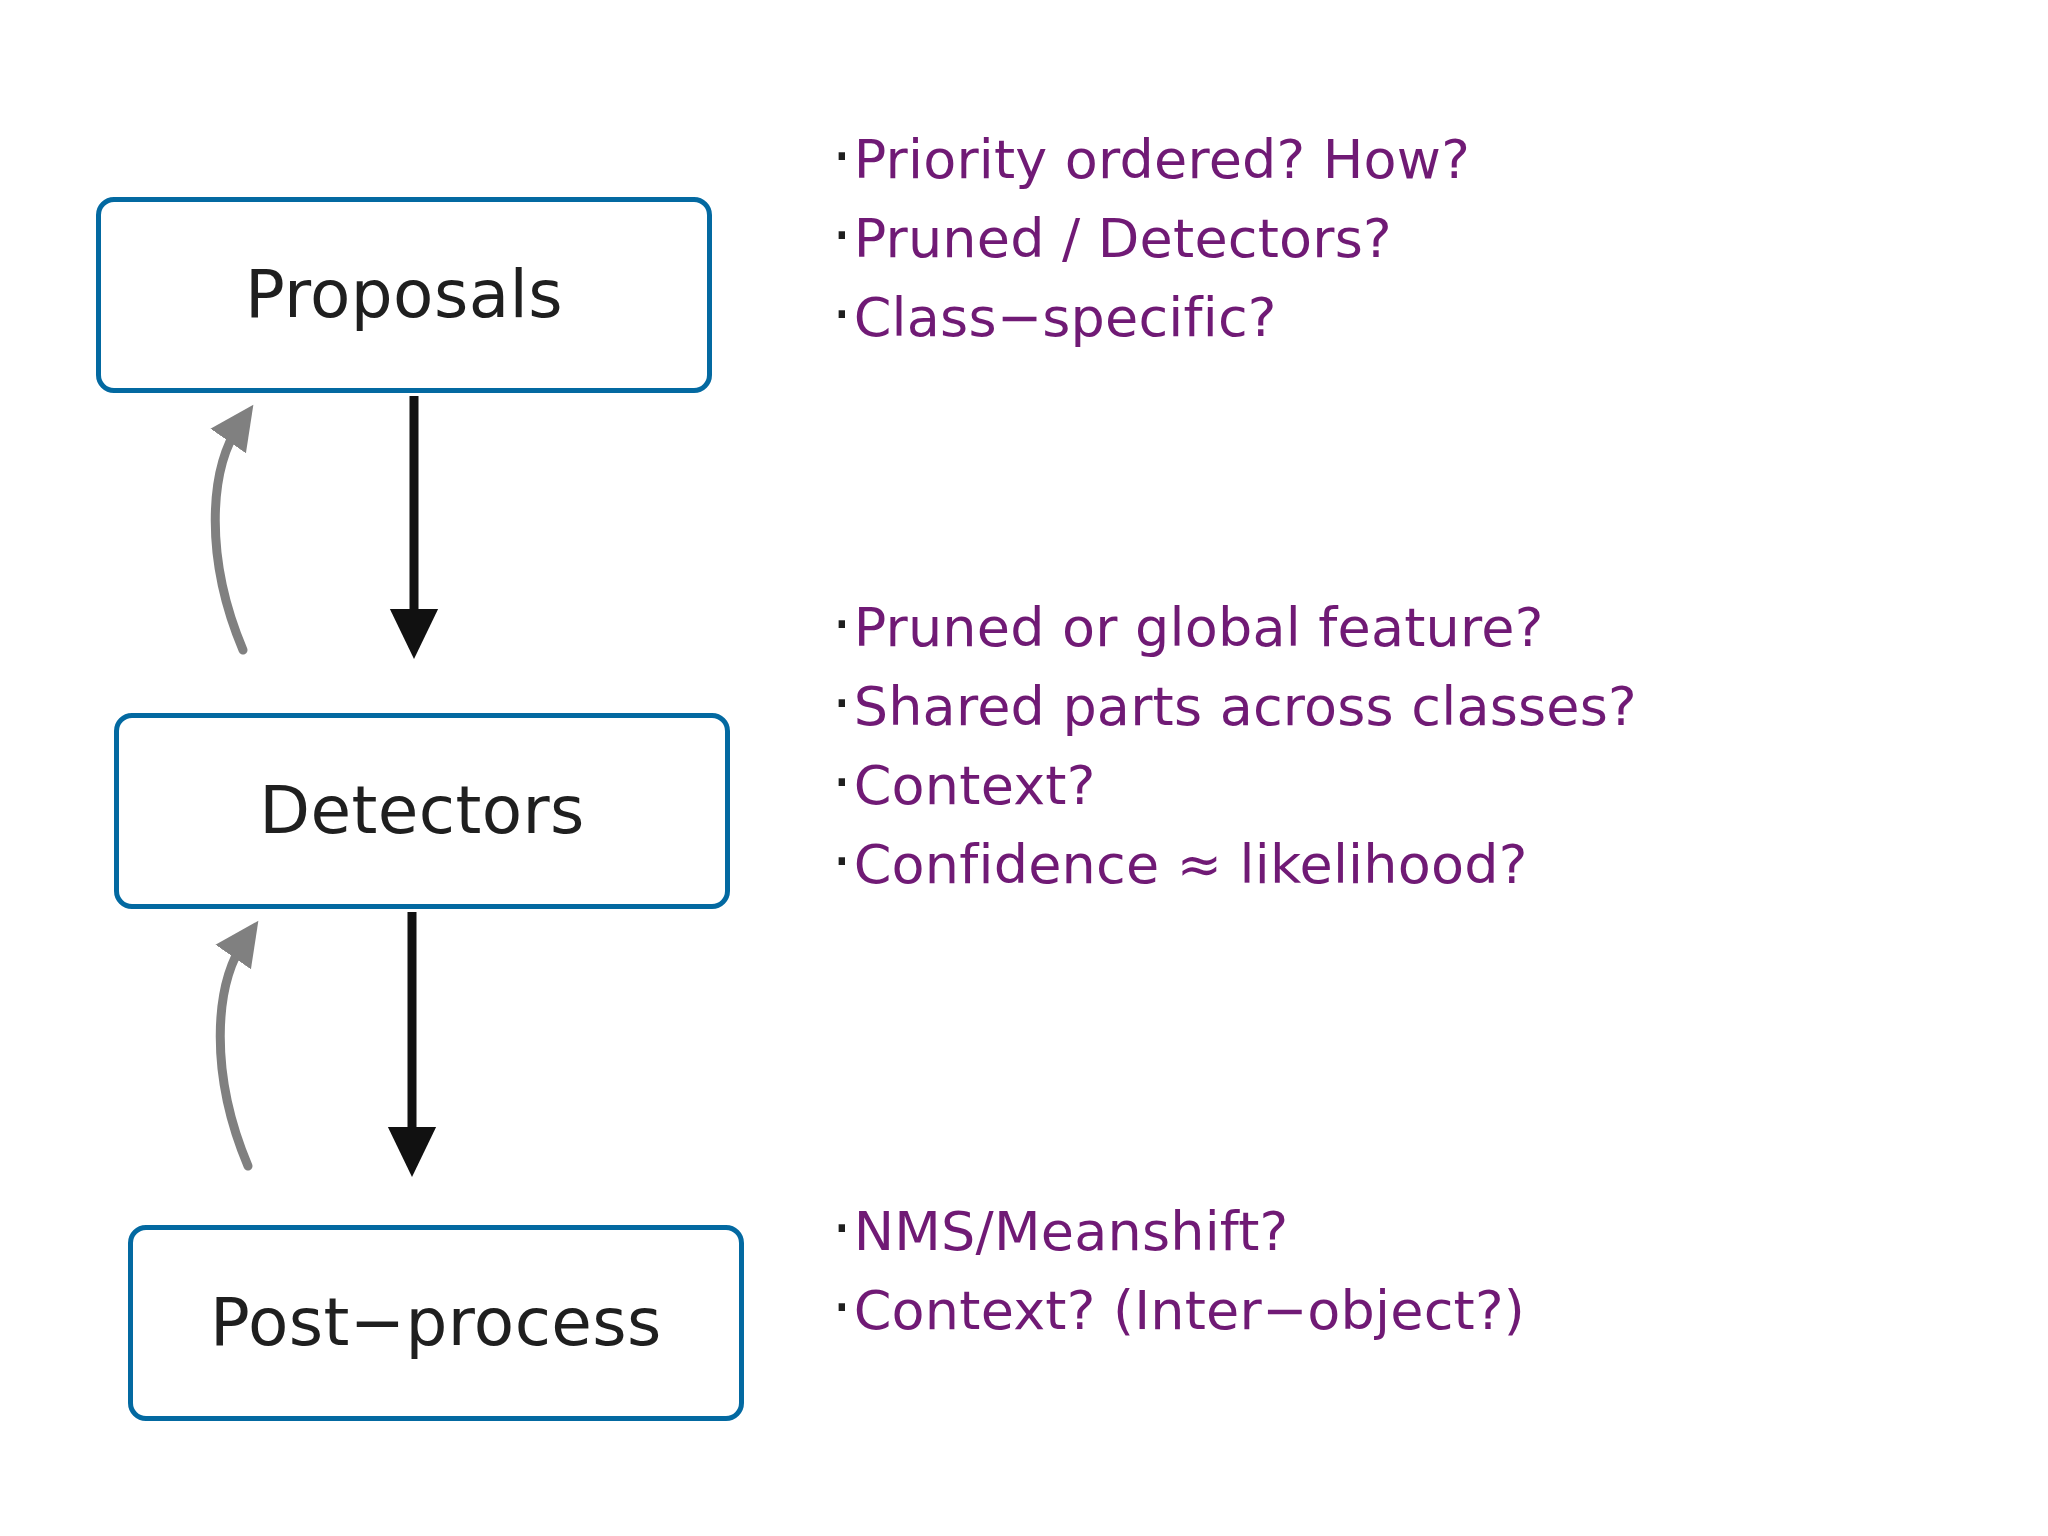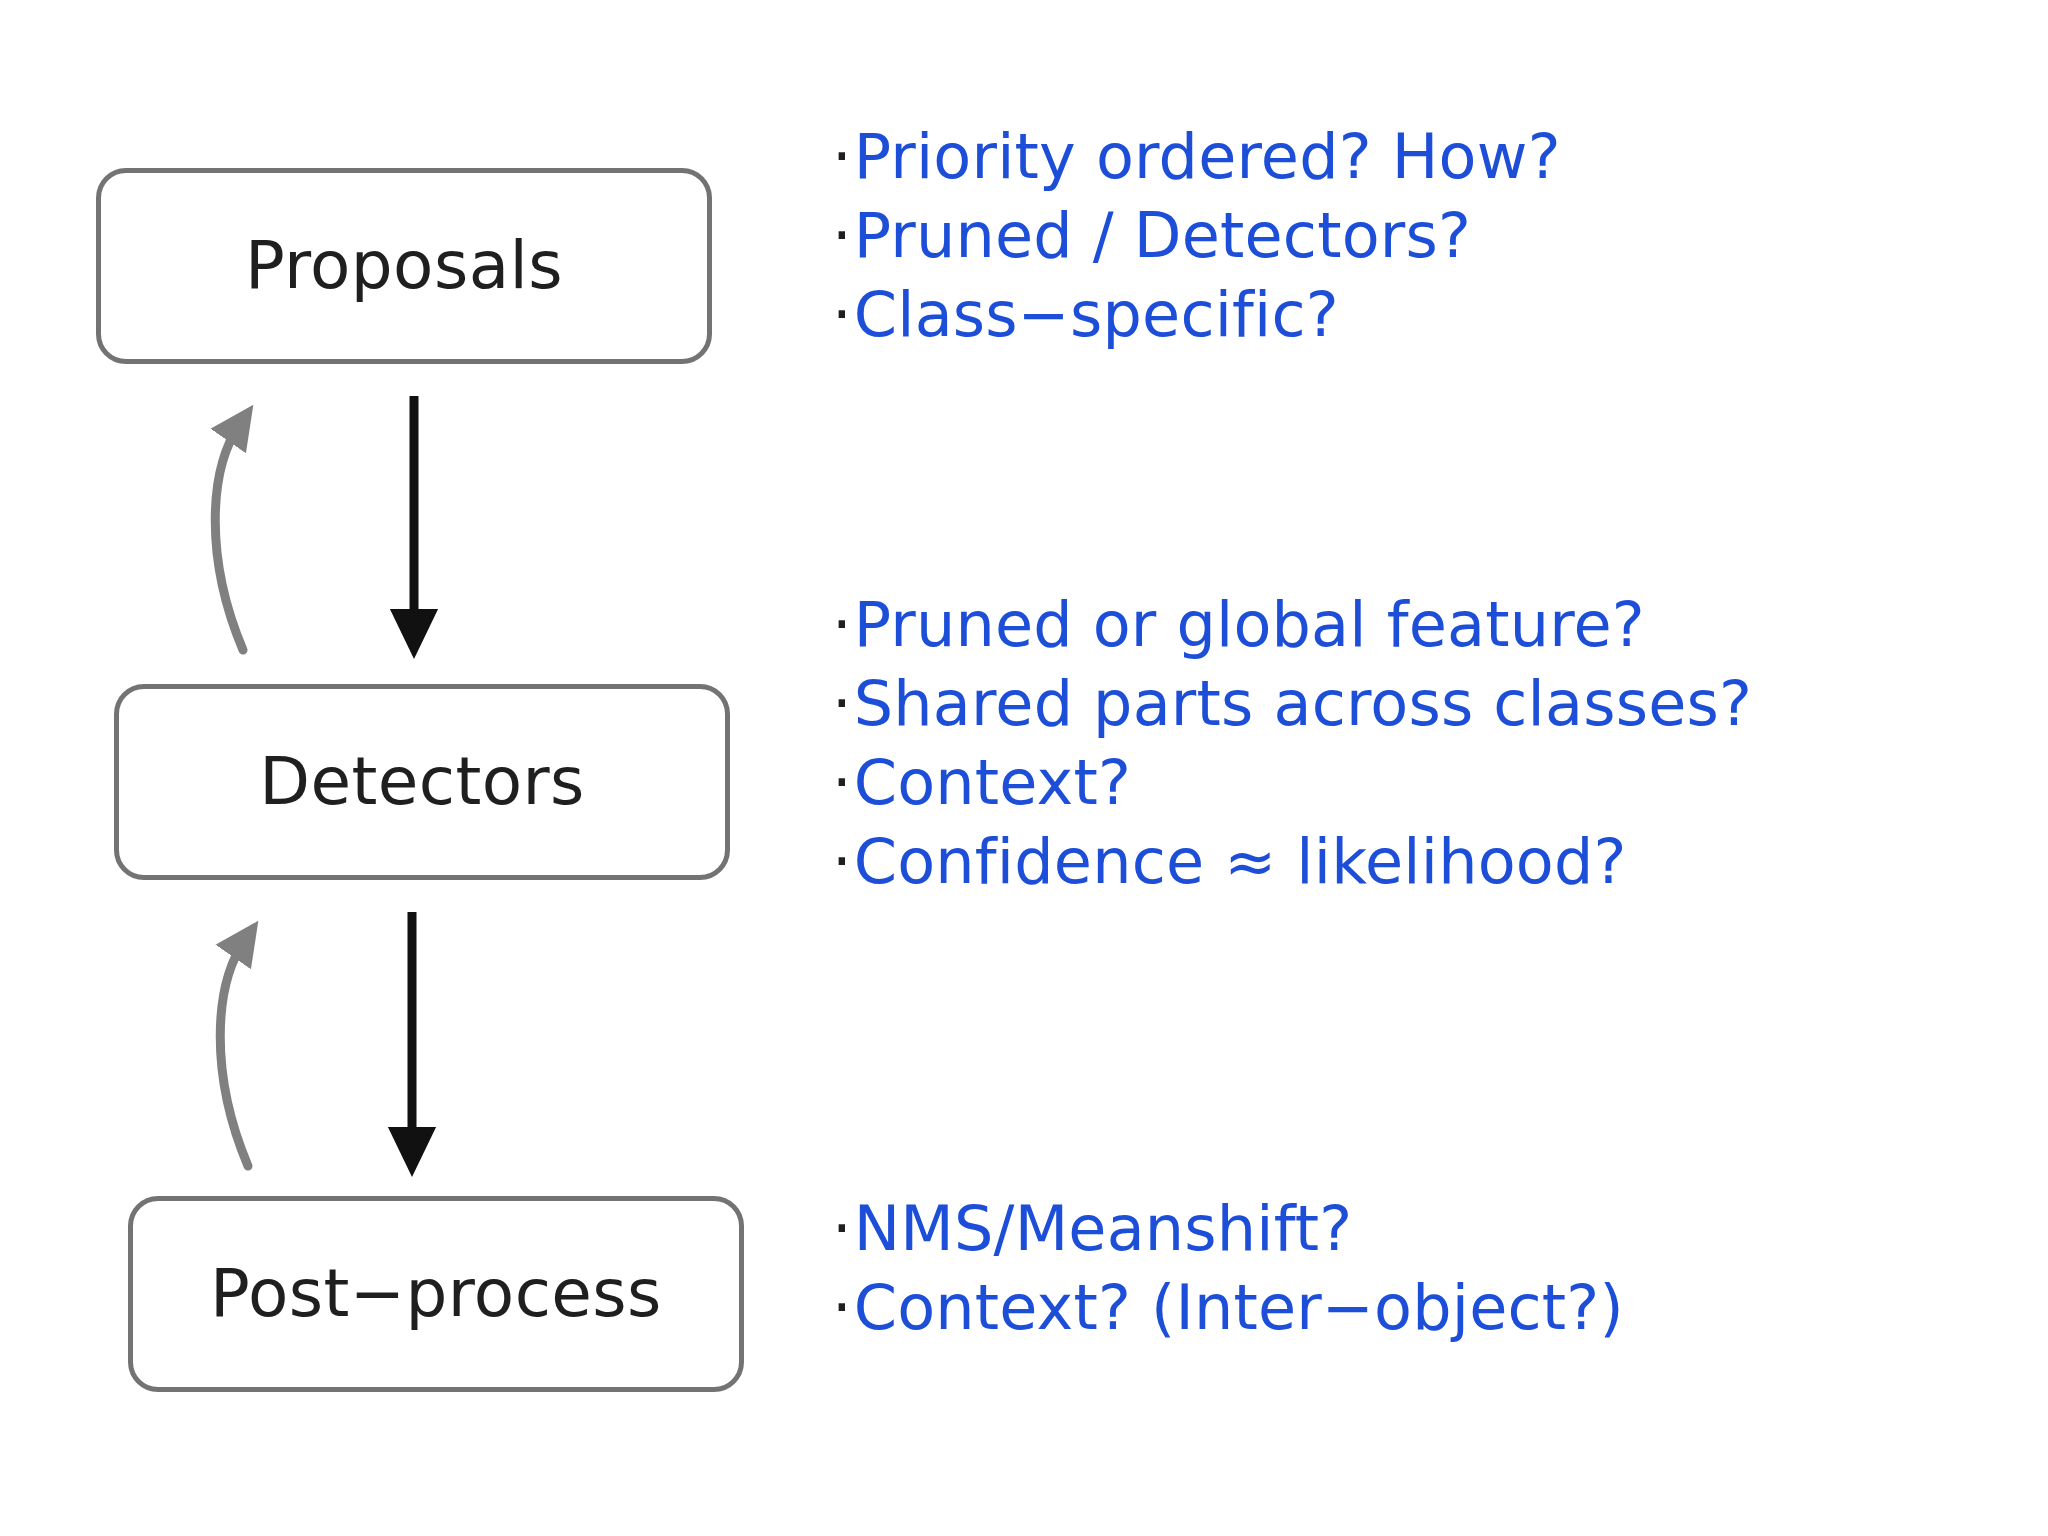--- a/index.html
+++ b/index.html
@@ -13,26 +13,27 @@
     height: 1536px;
     background: #ffffff;
     overflow: hidden;
     font-family: "DejaVu Sans", "Liberation Sans", sans-serif;
   }
 
   
   .flow-box {
     position: absolute;
     box-sizing: border-box;
-    border: 5px solid #737373;
-    border-radius: 30px;
+    border: 5px solid #0369a1;
+    border-radius: 18px;
     background: #ffffff;
     display: flex;
     align-items: center;
     justify-content: center;
+    margin-top: 29px;
   }
   .flow-box-label {
     font-size: 66px;
     color: #1f1f1f;
     letter-spacing: 0.4px;
     line-height: 1;
     white-space: nowrap;
   }
 
   #box-proposals   { left: 96px;  top: 168px;  width: 616px; height: 196px; }
@@ -63,23 +64,23 @@
     white-space: nowrap;
     margin-bottom: 6px;
   }
   .bullet-dot {
     font-size: 62px;
     line-height: 1.18;
     color: #1f1f1f;
     margin-right: 2px;
   }
   .bullet-text {
-    font-size: 62px;
+    font-size: 54px;
     line-height: 1.18;
-    color: #1d4ed8;
+    color: #701a75;
     letter-spacing: 0.2px;
   }
 </style>
 </head>
 <body>
 
 <div id="root">
 
   <svg id="arrows" viewBox="0 0 2048 1536" width="2048" height="1536">
     <defs>

